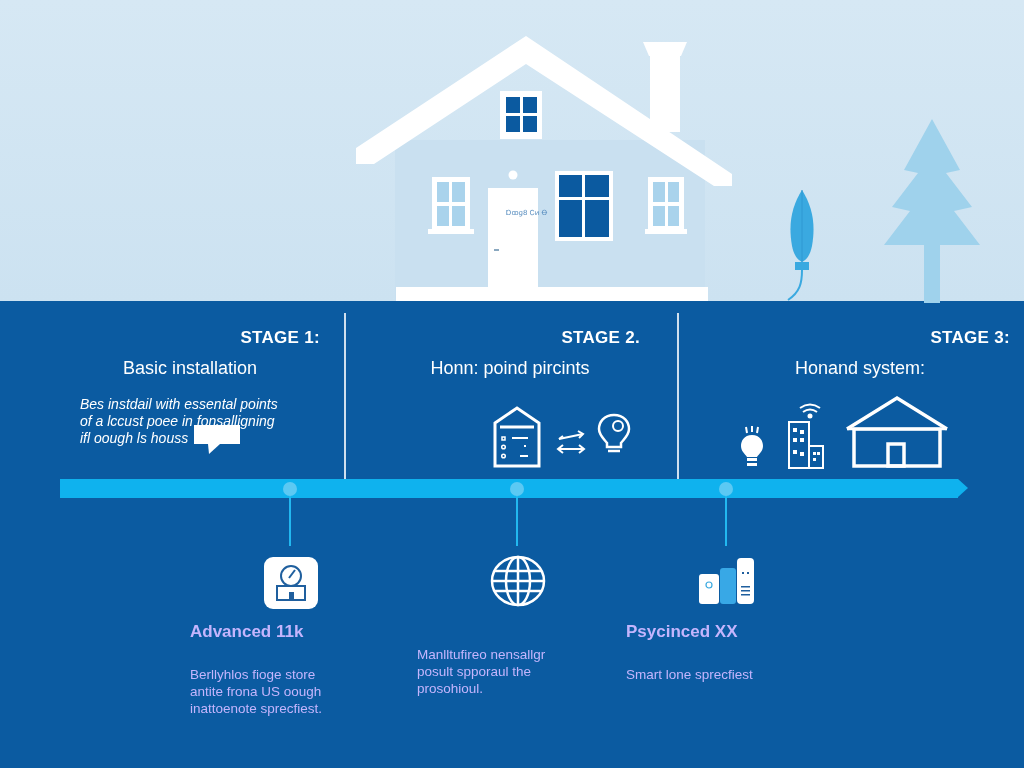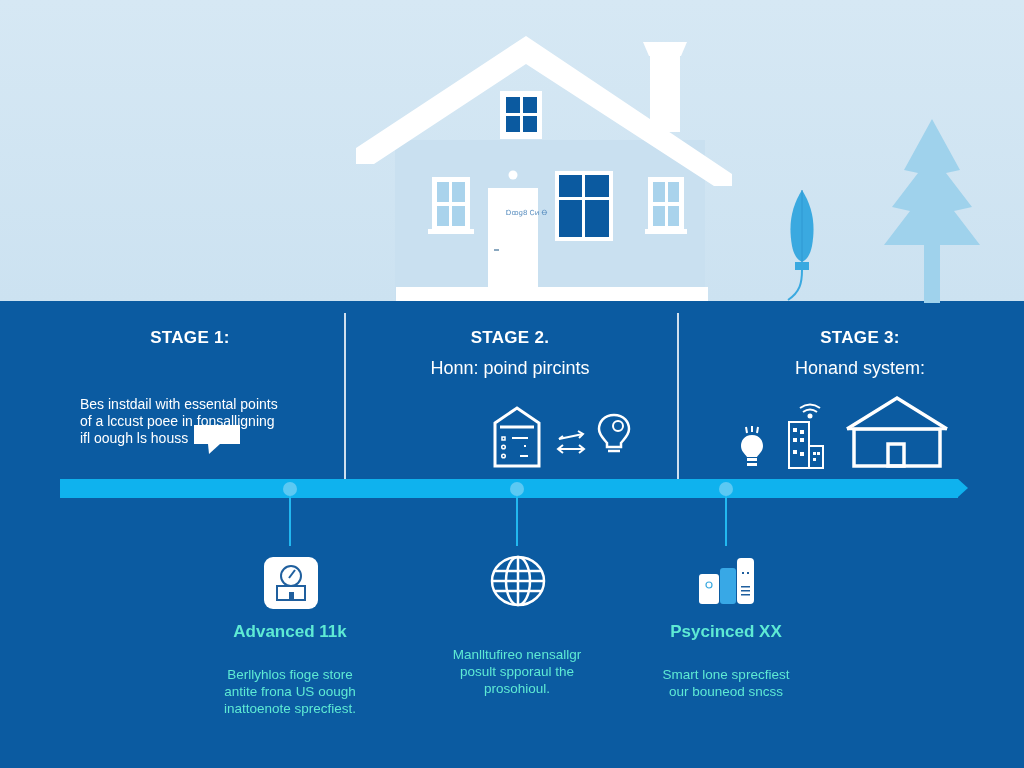--- a/index.html
+++ b/index.html
@@ -2,29 +2,29 @@
 <html><head>
 <meta charset="utf-8">
 <style>
   html, body { margin:0; padding:0; }
   body { width:1024px; height:768px; overflow:hidden; position:relative; font-family:"Liberation Sans", sans-serif; background:#0b5aa0; }
   .sky { position:absolute; left:0; top:0; width:1024px; height:301px; background:linear-gradient(180deg,#d6e8f4 0%,#cce2f1 100%); }
   .ground { position:absolute; left:0; top:301px; width:1024px; height:467px; background:#0b5ba1; }
   svg { display:block; }
   .abs { position:absolute; }
   .stage-head { position:absolute; color:#fff; text-align:center; }
-  .stage-num { font-weight:bold; font-size:17px; letter-spacing:0.3px; }
+  .stage-num { font-weight:bold; font-size:17px; letter-spacing:0.3px;text-align:right; }
   .stage-title { font-size:18px; margin-top:10px; }
-  .desc { position:absolute; color:#fff; font-size:14px; line-height:17px; }
+  .desc { position:absolute; color:#fff; font-size:14px; line-height:17px;font-style:italic; }
   .divider { position:absolute; top:313px; width:2px; height:166px; background:#e6eef7; opacity:0.9; }
   .timeline { position:absolute; left:60px; top:479px; width:898px; height:19px; background:#0fb2ee; }
   .timeline-arrow { position:absolute; left:958px; top:479px; width:0; height:0; border-top:9.5px solid transparent; border-bottom:9.5px solid transparent; border-left:10px solid #0fb2ee; }
   .node { position:absolute; top:482px; width:14px; height:14px; border-radius:50%; background:#5cc9f3; }
   .stem { position:absolute; top:496px; width:2px; height:50px; background:#22b8f0; }
-  .milestone { position:absolute; text-align:center; color:#5eead4; }
+  .milestone { position:absolute; color:#c4b5fd; }
   .ms-title { font-weight:bold; font-size:17px; }
   .ms-desc { font-size:13.5px; line-height:17px; margin-top:24px; }
 </style>
 </head>
 <body>
 
 <div class="sky"></div>
 <div class="ground"></div>
 
 <div class="abs" style="left:350px;top:30px;">
@@ -87,20 +87,21 @@
     <polygon points="52,4 80,55 66,58 92,92 74,96 100,130 4,130 30,96 12,92 38,58 24,55" fill="#9fd2ec"></polygon>
     <rect x="44" y="128" width="16" height="60" fill="#9fd2ec"></rect>
   </svg>
 </div>
 
 <div class="divider" style="left:344px;"></div>
 <div class="divider" style="left:677px;"></div>
 
 <div class="stage-head" style="left:60px;top:328px;width:260px;">
   <div class="stage-num">STAGE 1:</div>
+  <div class="stage-title">Basic installation</div>
 </div>
 <div class="desc" style="left:80px;top:396px;width:260px;">
   <div>Bes instdail with essental points</div>
   <div>of a lccust poee in fonsalligning</div>
   <div>ifl oough ls houss</div>
 </div>
 <div class="abs" style="left:194px;top:425px;">
   <svg width="46" height="30" viewBox="0 0 46 30">
       <rect x="0" y="0" width="46" height="19" fill="#ffffff"></rect>
       <polygon points="14,19 26,19 15,29" fill="#ffffff"></polygon>
@@ -237,15 +238,14 @@
       <rect x="49" y="16" width="2" height="2" fill="#1f5f9e"></rect>
     <rect x="43" y="30" width="9" height="1.5" fill="#1f5f9e"></rect>
       <rect x="43" y="34" width="9" height="1.5" fill="#1f5f9e"></rect>
       <rect x="43" y="38" width="9" height="1.5" fill="#1f5f9e"></rect>
   </svg>
 </div>
 <div class="milestone" style="left:626px;top:622px;width:200px;">
   <div class="ms-title">Psycinced XX</div>
   <div class="ms-desc">
     <div>Smart lone sprecfiest</div>
-    <div>our bouneod sncss</div>
   </div>
 </div>
 
 </body></html>

